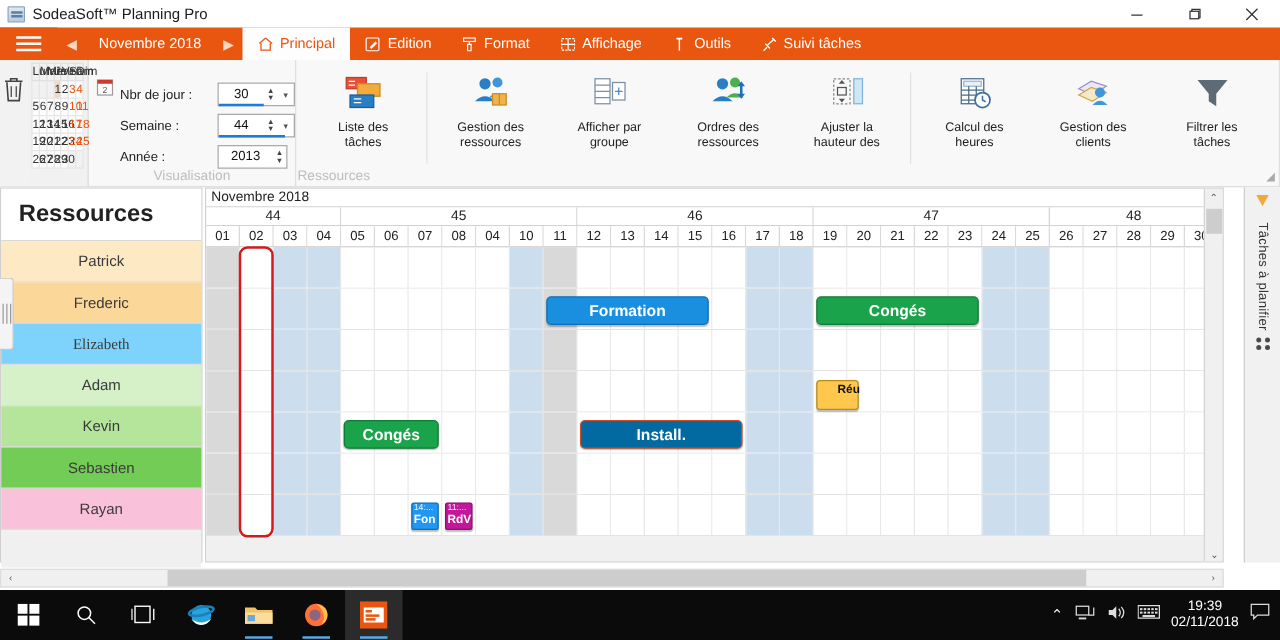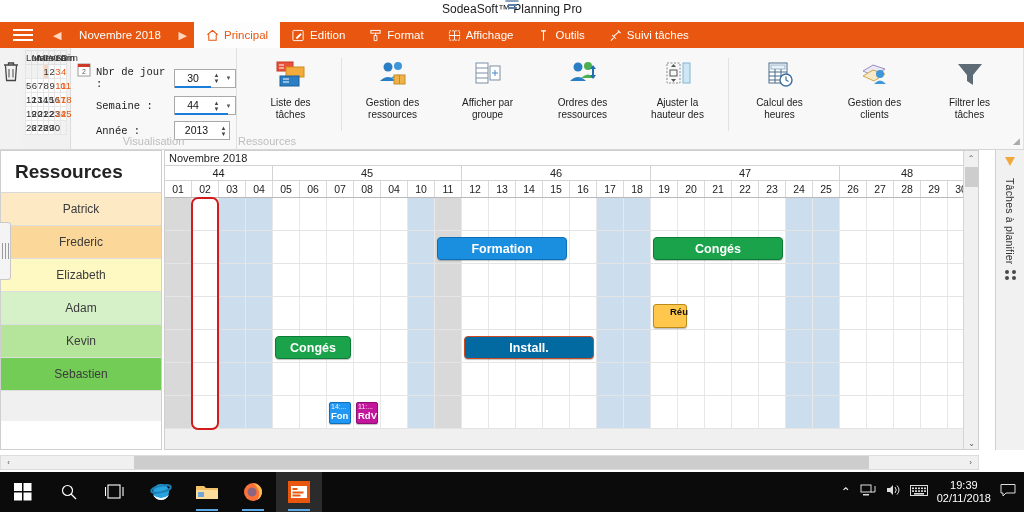--- a/index.html
+++ b/index.html
@@ -6,21 +6,21 @@
   html, body {
     width: 1024px; height: 512px; overflow: hidden;
     font-family: "Liberation Sans", sans-serif;
     background: #ffffff;
   }
   .app { position: relative; width: 1024px; height: 512px; }
 
   
   .titlebar {
     position: absolute; top: 0; left: 0; width: 1024px; height: 22px;
-    background: #ffffff; display: flex; align-items: center; flex-direction: column;
+    background: #ffffff; display: flex; align-items: center;
   }
   .title-icon {
     width: 14px; height: 13px; margin-left: 6px; margin-right: 6px;
     background: linear-gradient(#dfe8f2,#b9cbe0);
     border: 1px solid #8aa2bb; border-radius: 1px; position: relative;
   }
   .title-icon:after {
     content:""; position:absolute; left:2px; top:3px; width:9px; height:2px;
     background:#5a7ea5; box-shadow: 0 3px 0 #5a7ea5;
   }
@@ -82,21 +82,21 @@
   table.minical td.empty { background: #f1f1f1; }
 
   .rgroup { position: relative; display: flex; padding: 4px 6px 0 6px; border-right: 1px solid #e0e0e0; }
   .rgroup .glabel {
     position: absolute; bottom: 2px; left: 0; right: 0; text-align: center;
     font-size: 11px; color: #bdbdbd;
   }
   .vis-group { width: 166px; }
   .vis-rows { display: flex; flex-direction: column; gap: 6px; padding-top: 8px; width: 100%; }
   .vis-row { display: flex; align-items: center; gap: 4px; font-size: 10.5px; color: #222; }
-  .vis-row .lbl { width: 74px; font-family: Liberation Mono, monospace; }
+  .vis-row .lbl { width: 74px; }
   .spin {
     display: flex; align-items: stretch; border: 1px solid #a9a9a9; background: #fff;
     height: 19px; width: 56px; position: relative;
   }
   .spin .val { flex: 1; text-align: center; font-size: 10.5px; line-height: 17px; color: #111; }
   .spin .arrows {
     width: 11px; display: flex; flex-direction: column; align-items: center;
     justify-content: center; font-size: 6px; color: #444; line-height: 6px;
   }
   .spin .drop {
@@ -579,24 +579,25 @@
 
   </div>
 
   <div class="plan">
 
     <div class="res-col">
       <div class="res-head">Ressources</div>
       <div id="res-list">
           <div class="res-item" style="background: rgb(253, 233, 196);">Patrick</div>
           <div class="res-item" style="background: rgb(252, 215, 154);">Frederic</div>
-          <div class="res-item" style="background: #fef9c3;">Elizabeth</div>
+          <div class="res-item" style="background: #7dd3fc; font-family: Liberation Serif, serif;">Elizabeth</div>
           <div class="res-item" style="background: rgb(214, 240, 200);">Adam</div>
           <div class="res-item" style="background: rgb(181, 229, 155);">Kevin</div>
           <div class="res-item" style="background: rgb(115, 204, 85);">Sebastien</div>
+          <div class="res-item" style="background: rgb(249, 194, 218);">Rayan</div>
         </div>
       <div class="res-filler"></div>
     </div>
     <div class="grip">
         <i></i>
         <i></i>
         <i></i>
       </div>
 
     <div class="grid-wrap">

